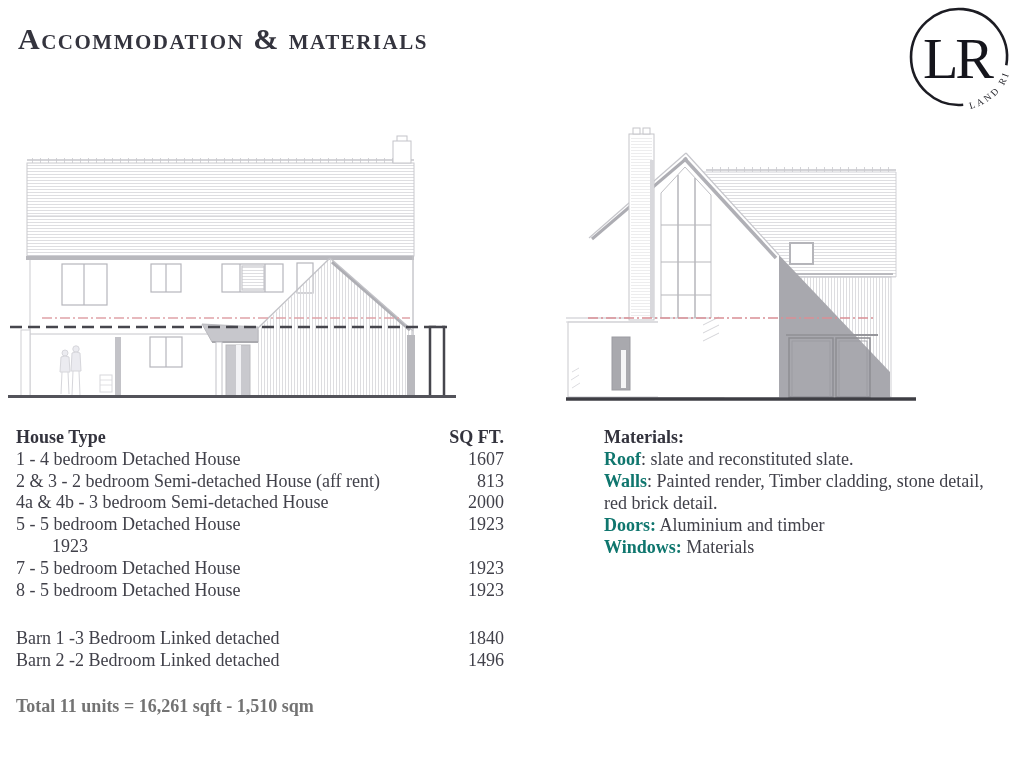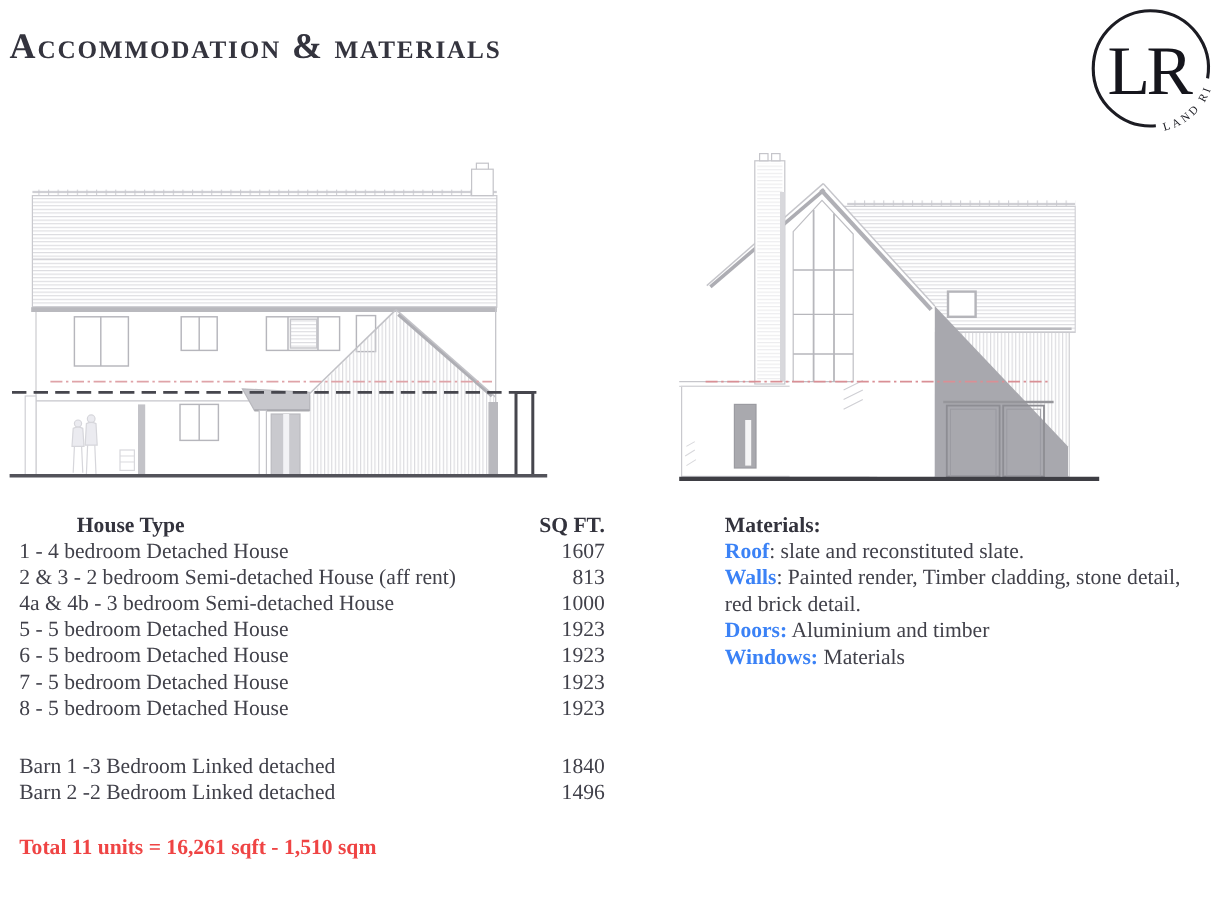--- a/index.html
+++ b/index.html
@@ -1,34 +1,34 @@
 <!DOCTYPE html>
 <html><head>
 <meta charset="utf-8">
 <style>
   html,body{margin:0;padding:0;width:1024px;height:768px;overflow:hidden;background:#ffffff;}
   body{font-family:"Liberation Serif","DejaVu Serif",serif;color:#41414a;position:relative;}
   .abs{position:absolute;}
   .page-title{
-    left:8px;top:22px;font-size:30px;font-weight:bold;color:#34343e;
+    left:18px;top:22px;font-size:30px;font-weight:bold;color:#34343e;
     font-variant:small-caps;letter-spacing:1.5px;
   }
   
   .schedule{left:16px;top:427px;width:488px;font-size:18px;line-height:21.8px;}
   .srow{display:flex;}
   .srow .name{flex:1;white-space:nowrap;}
   .srow .num{width:72px;text-align:right;white-space:nowrap;}
-  .srow.header{font-weight:bold;color:#33333d;margin-left:48px;}
+  .srow.header{font-weight:bold;color:#33333d;}
   .spacer1{height:27px;}
   .spacer2{height:24px;}
-  .total-line{font-weight:bold;color:#ef4444;white-space:nowrap;}
+  .total-line{font-weight:bold;color:#737373;white-space:nowrap;}
   
   .materials{left:604px;top:427px;width:640px;font-size:18px;line-height:21.9px;}
   .materials .mline{white-space:nowrap;}
-  .materials .mlabel{font-weight:bold;color:#3b82f6;}
+  .materials .mlabel{font-weight:bold;color:#0f766e;}
   .materials .mhead{font-weight:bold;color:#33333d;}
   svg text{font-family:"Liberation Serif","DejaVu Serif",serif;}
 </style>
 </head>
 <body>
 
 <div class="abs page-title">Accommodation &amp; materials</div>
 
 <svg class="abs" style="left:896px;top:2px;" width="126" height="122" viewBox="0 0 126 122">
   <path d="M 110.3 63.3 A 48 48 0 1 0 67.2 102.8" fill="none" stroke="#1c1c23" stroke-width="2.6"></path>
@@ -201,28 +201,27 @@
   <div class="srow">
     <div class="name">1 - 4 bedroom Detached House</div>
     <div class="num">1607</div>
   </div>
   <div class="srow">
     <div class="name">2 &amp; 3 - 2 bedroom Semi-detached House (aff rent)</div>
     <div class="num">813</div>
   </div>
   <div class="srow">
     <div class="name">4a &amp; 4b - 3 bedroom Semi-detached House</div>
-    <div class="num">1000</div>
+    <div class="num">2000</div>
   </div>
   <div class="srow">
     <div class="name">5 - 5 bedroom Detached House</div>
     <div class="num">1923</div>
   </div>
   <div class="srow">
-    <div class="name">6 - 5 bedroom Detached House</div>
     <div class="num">1923</div>
   </div>
   <div class="srow">
     <div class="name">7 - 5 bedroom Detached House</div>
     <div class="num">1923</div>
   </div>
   <div class="srow">
     <div class="name">8 - 5 bedroom Detached House</div>
     <div class="num">1923</div>
   </div>

